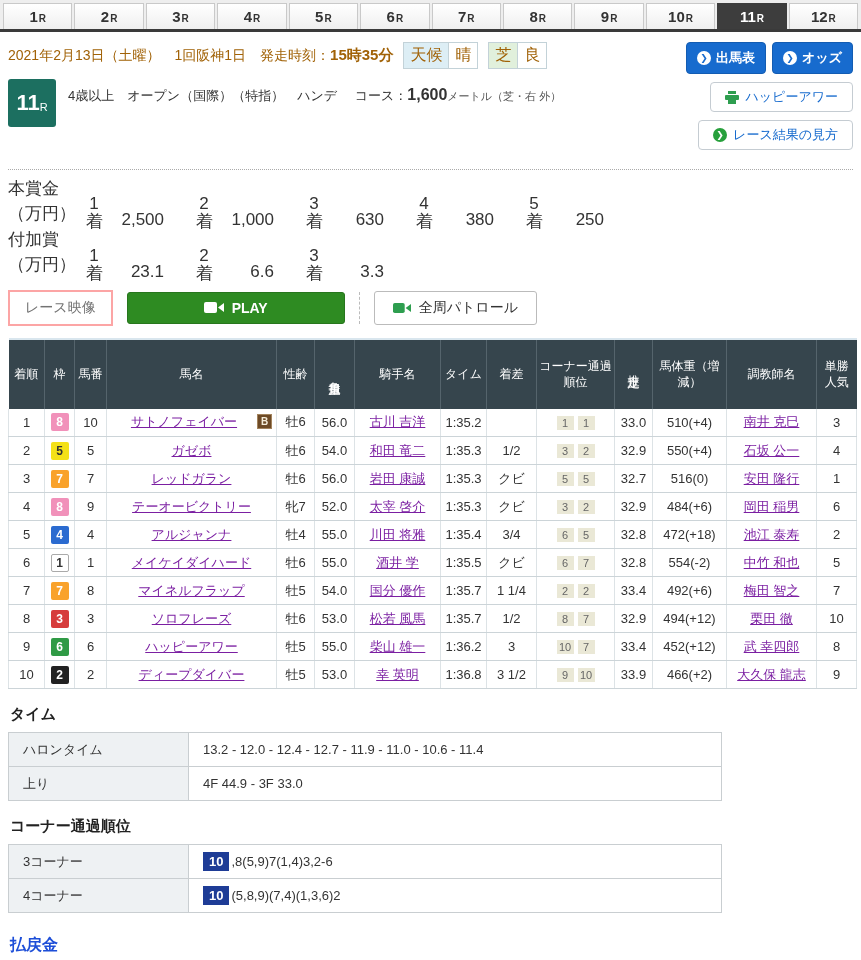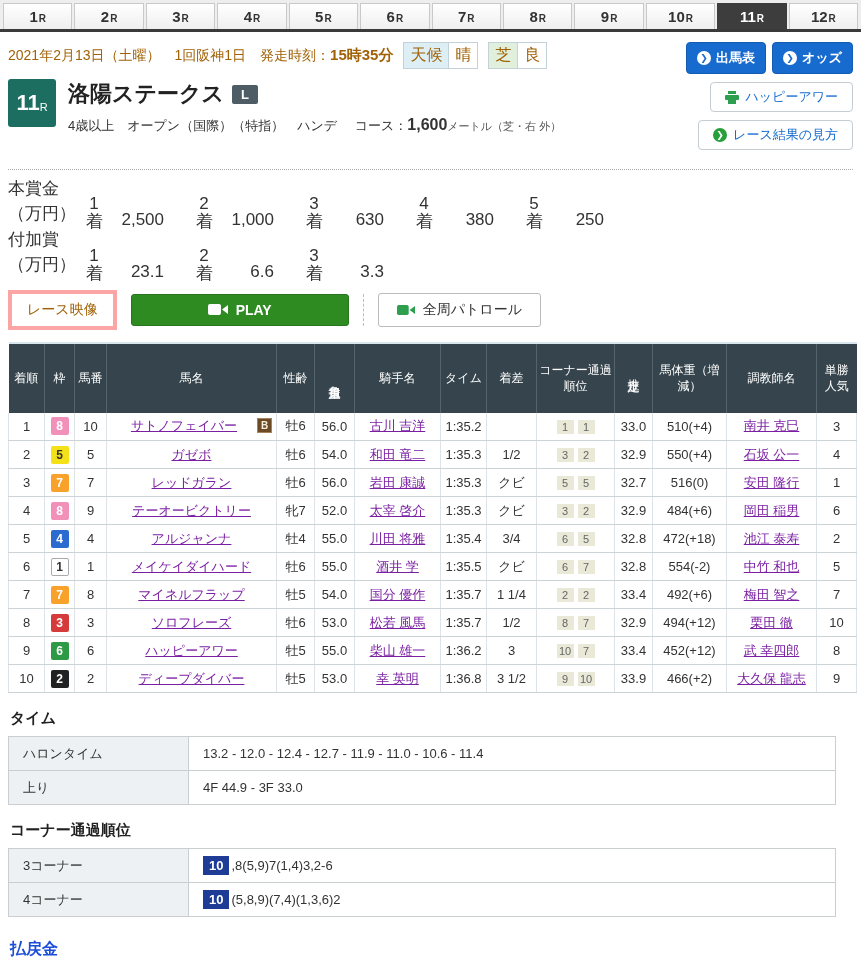--- a/index.html
+++ b/index.html
@@ -70,21 +70,21 @@
   .prow { display: flex; align-items: flex-end; font-size: 17px; margin-bottom: 2px; }
   .plabel { width: 78px; color: #333; line-height: 1.45; }
   .pitems { display: flex; }
   .prize-item { display: grid; grid-template-columns: 16px 62px; grid-template-rows: 16px 16px; margin-right: 32px; }
   .prize-item .rn { grid-column: 1; grid-row: 1; text-align: center; }
   .prize-item .rs { grid-column: 1; grid-row: 2; }
   .prize-item .rv { grid-column: 2; grid-row: 2; text-align: right; }
 
   
   .videorow { display: flex; align-items: center; margin: 12px 0 12px 0; }
-  .vlabel { border: 4px solid #fca5a5; background: #fff; padding: 7px 15px; font-size: 14px; color: #a16207; }
+  .vlabel { border: 2px solid #fca5a5; background: #fff; padding: 7px 15px; font-size: 14px; color: #737373; }
   .playbtn {
     margin-left: 14px; width: 218px; background: #2e8b22; border: 1px solid #27761d; border-radius: 3px;
     color: #fff; font-weight: bold; font-size: 14px; padding: 7px 0; display: inline-flex;
     align-items: center; justify-content: center; gap: 8px; cursor: pointer; text-decoration: none;
   }
   .playbtn svg { fill: #fff; display: block; }
   .dashsep { border-left: 1px dashed #bbb; height: 32px; margin: 0 14px; }
   .patrolbtn {
     background: #fff; border: 1px solid #bbb; border-radius: 3px; color: #333; font-size: 14px;
     padding: 7px 18px; display: inline-flex; align-items: center; gap: 8px; cursor: pointer; text-decoration: none;
@@ -119,21 +119,21 @@
   .waku-8 { background: #f191ba; color: #fff; }
   .b-badge { display: inline-flex; width: 15px; height: 15px; background: #6d4a26; border: 1px solid #a3845e;
     color: #f5edda; font-size: 10px; font-weight: bold; align-items: center; justify-content: center;
     float: right; margin-top: 1px; }
   .b-badge:empty { display: none; }
   .cpos { display: inline-block; min-width: 17px; padding: 1px 2px; background: #eae8d6; color: #666;
     font-size: 11px; text-align: center; margin: 0 2px; }
 
   
   h2.sec { font-size: 15px; font-weight: bold; color: #222; margin: 16px 0 8px 2px; }
-  table.kv { border-collapse: collapse; table-layout: fixed; width: 828px; }
+  table.kv { border-collapse: collapse; table-layout: fixed; width: 714px; }
   table.kv td { border: 1px solid #c9ced1; height: 34px; font-size: 13px; padding: 0 14px; }
   td.kvlabel { background: #eef1f3; width: 180px; color: #333; }
   .leader { background: #1e3c96; color: #fff; font-weight: bold; padding: 2px 6px; margin-right: 2px; }
 
   
   h2.pay { font-size: 16px; font-weight: bold; color: #1d4ed8; margin: 22px 0 0 2px; }
   .greenline { width: 110px; border-bottom: 2px solid #2f9e44; margin: 6px 0 14px 2px; }
   table.payout { border-collapse: collapse; table-layout: fixed; width: 845px; border: 1px solid #ccc; }
   table.payout td { border: 1px solid #d5d5d0; height: 29px; font-size: 13px; padding: 0 8px; background: #fff; }
   table.payout td.plab { background: #f5f3e2; text-align: center; color: #333; padding: 0 4px; }
@@ -216,24 +216,20 @@
             <span class="wv">良</span>
           </span>
       </div>
 
       <div class="titlerow">
         <div class="rnum">
             <span class="big">11</span>
             <span class="small">R</span>
           </div>
         <div>
-          <div class="titleline">
-            <h1>洛陽ステークス</h1>
-            <span class="lbadge">L</span>
-          </div>
           <div class="cond">
             <span class="sp">4歳以上　オープン（国際）（特指）　ハンデ</span>
             <span>コース：</span><b class="dist">1,600</b><span class="unit">メートル（芝・右 外）</span>
           </div>
         </div>
       </div>
 
       <div class="hdr-buttons">
         <div class="btnrow">
           <a class="bluebtn">

